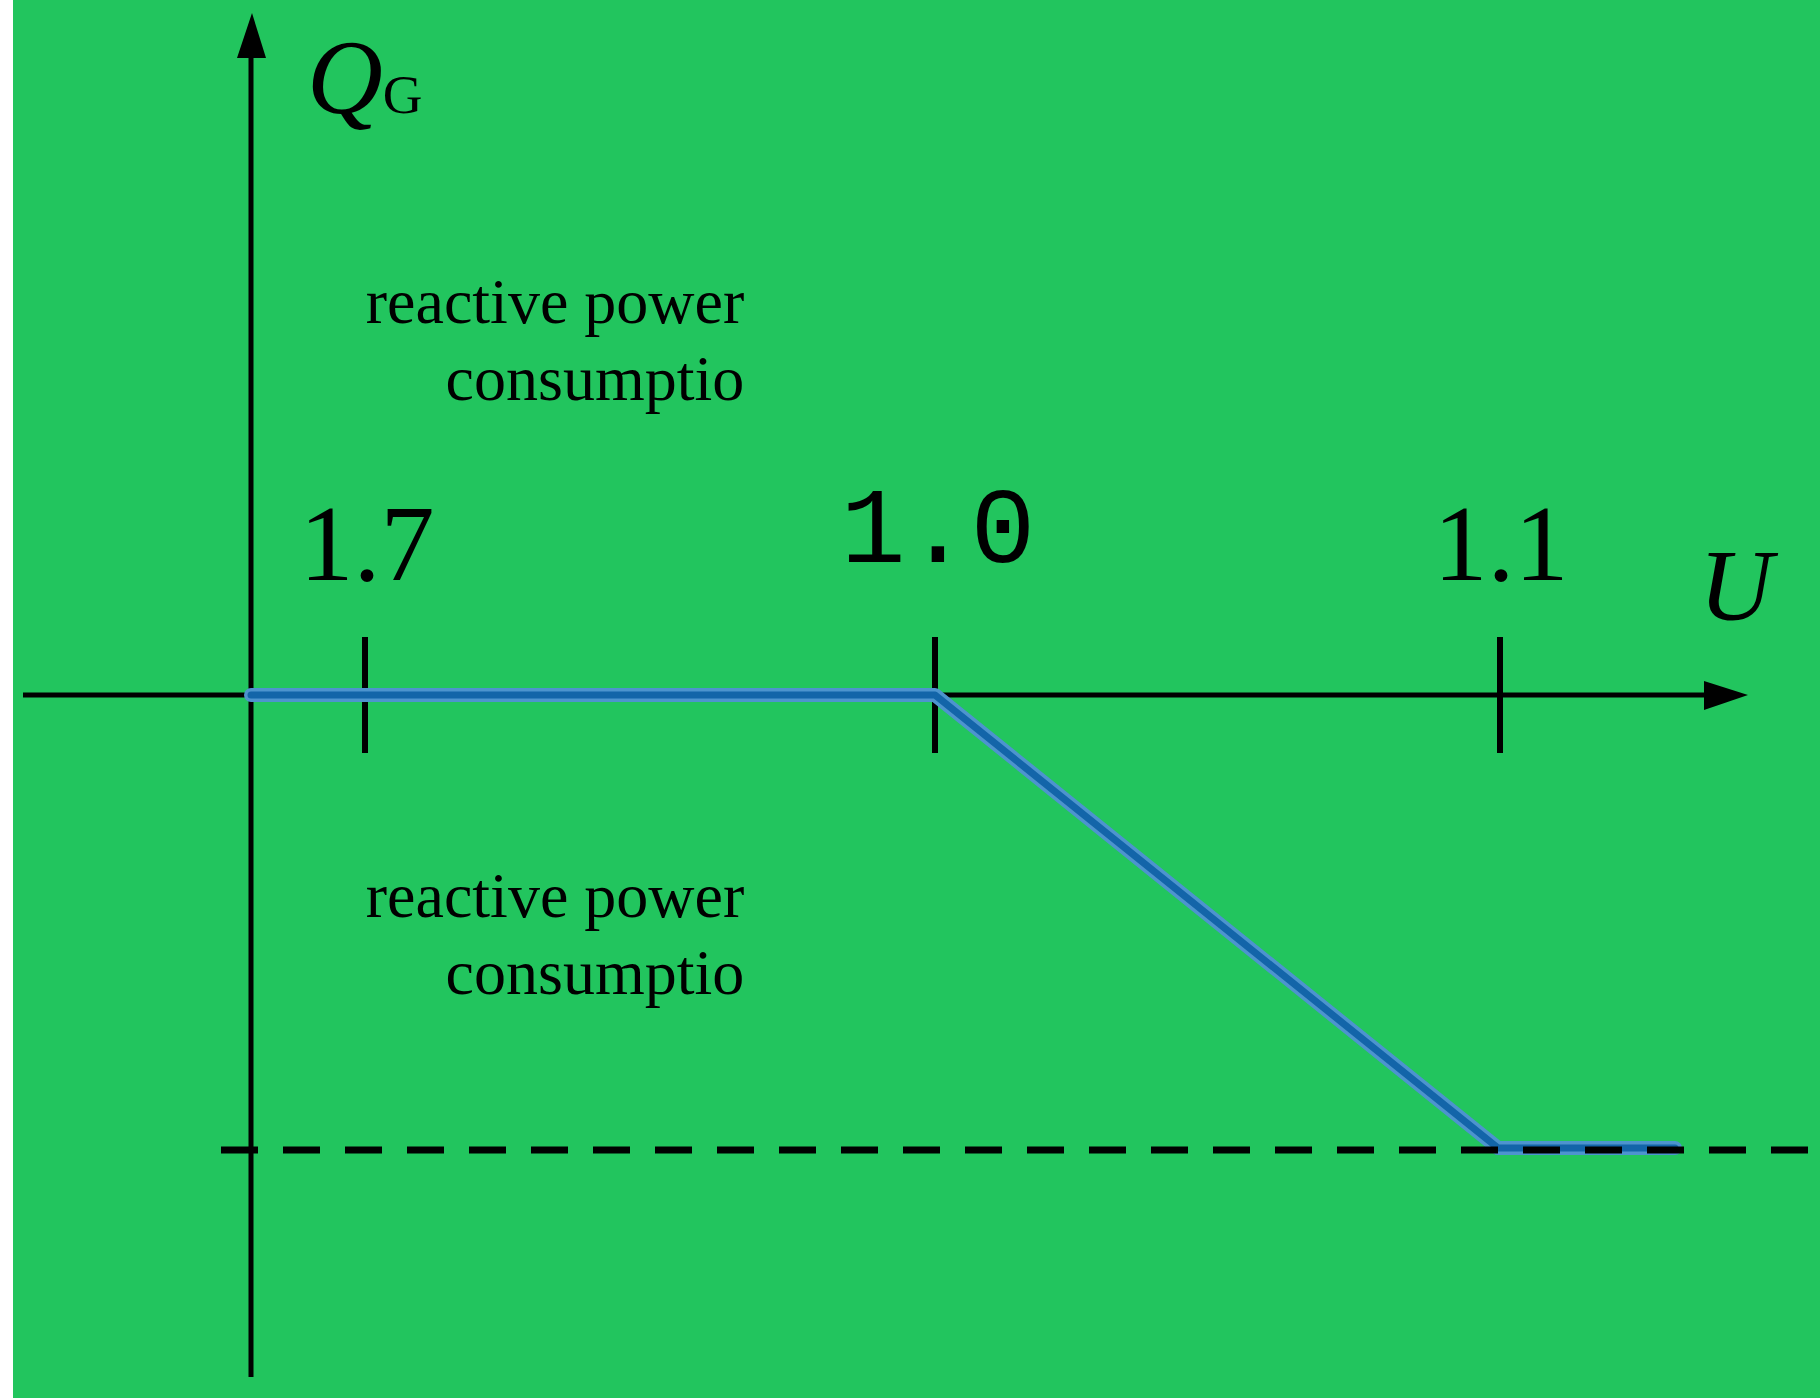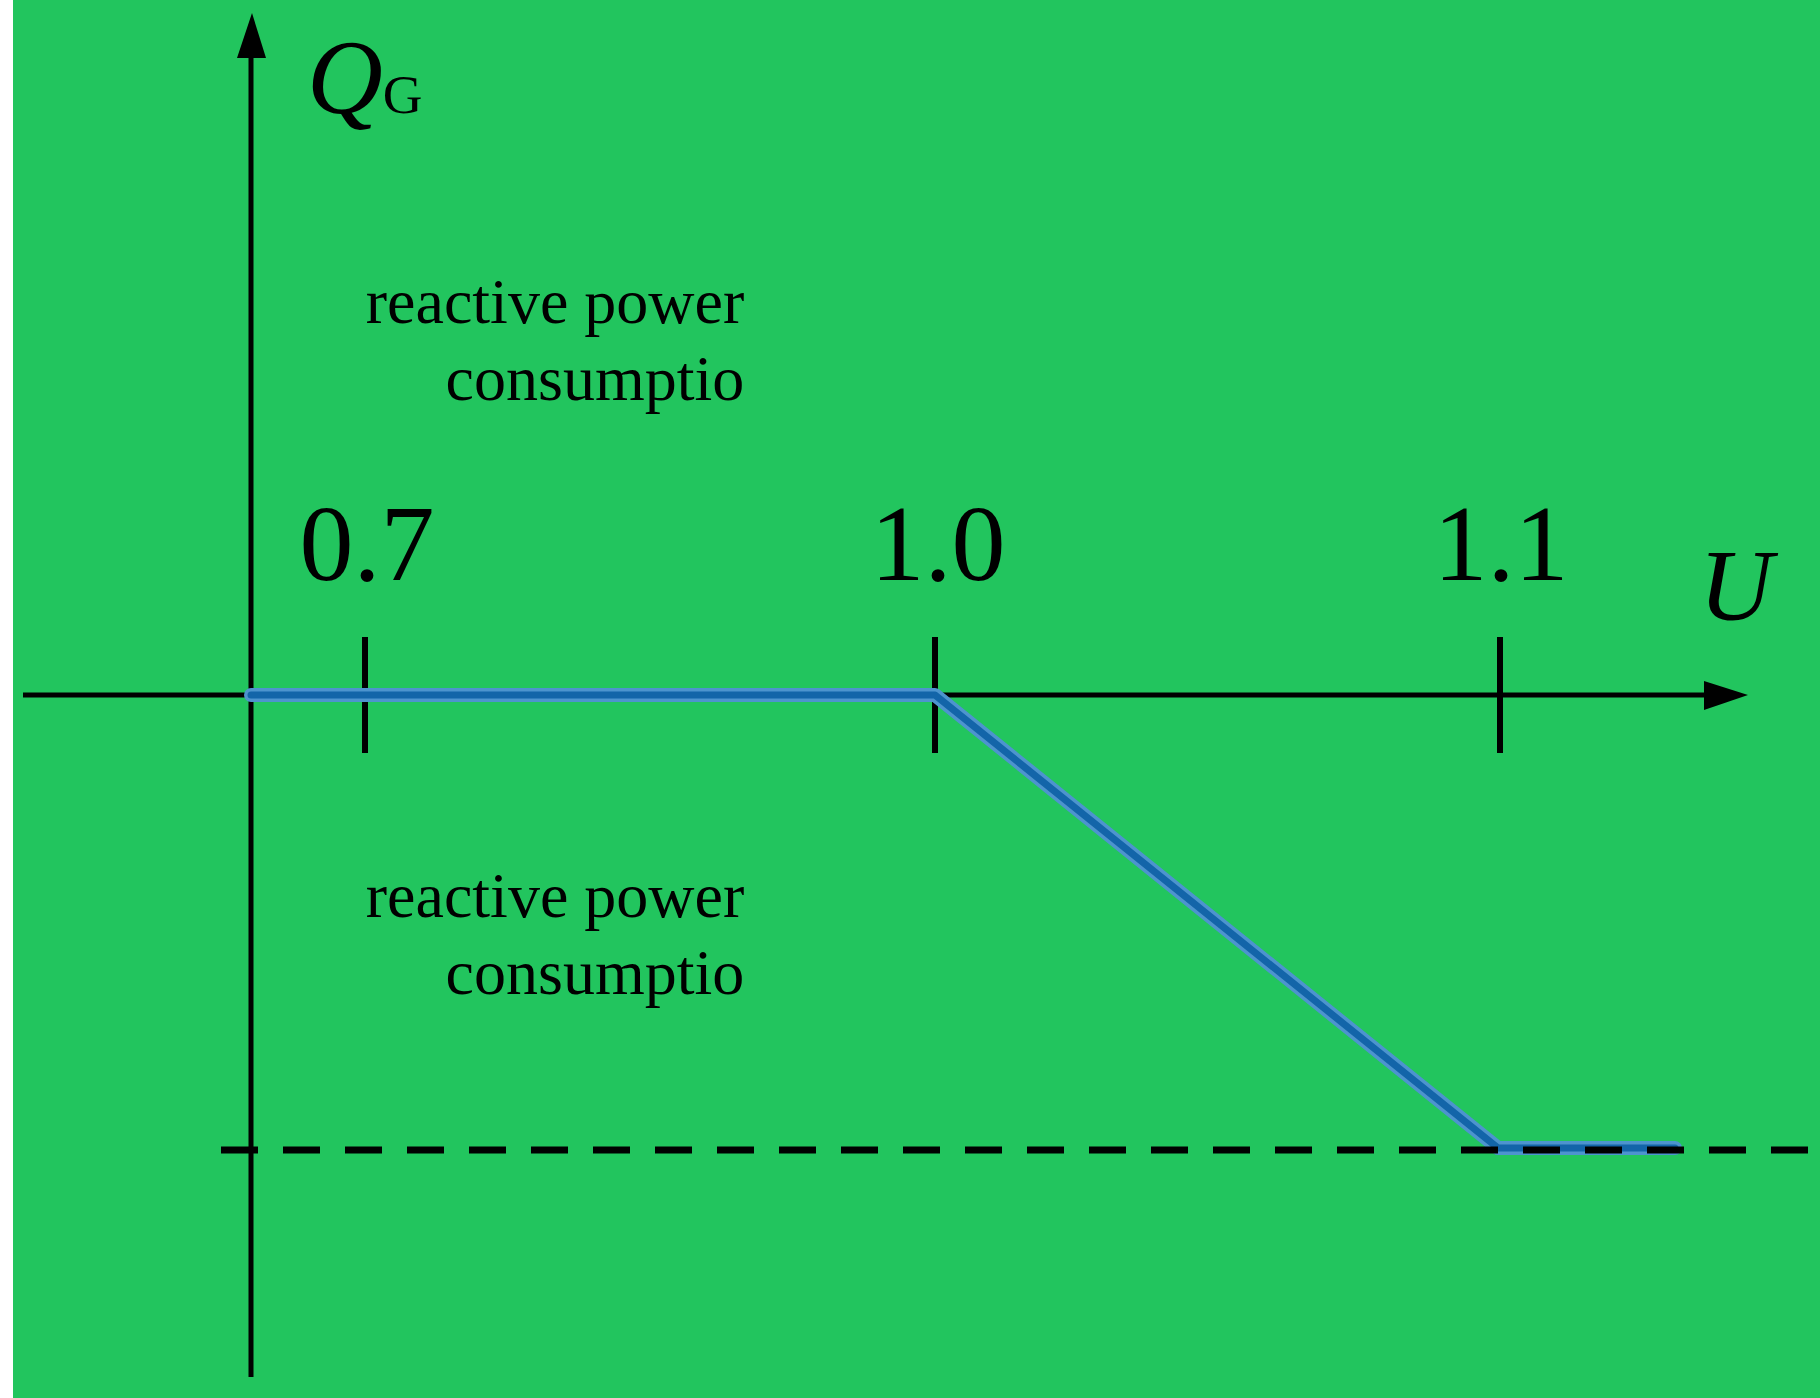--- a/index.html
+++ b/index.html
@@ -82,22 +82,22 @@
 
     <line x1="208" y1="1150" x2="1805" y2="1150" stroke-width="7" stroke-dasharray="37 25" stroke="#000000"></line>
   </svg>
 
   <div class="lbl qg-title">
     <span class="main">Q</span><span class="sub">G</span>
   </div>
 
   <div class="lbl axis-title u-title">U</div>
 
-  <div class="lbl tick-label centered" style="left:354px; top:490px;">0.7</div>
-  <div class="lbl tick-label centered" style="left:925px; top:490px;">1.0</div>
+  <div class="lbl tick-label centered" style="left:354px; top:490px;">1.7</div>
+  <div class="lbl tick-label centered" style="left:925px; top:479px;font-family:Liberation Mono, monospace;">1.0</div>
   <div class="lbl tick-label centered" style="left:1488px; top:490px;">1.1</div>
 
 
   <div class="region-label region-top">
     <div>reactive power</div>
     <div>consumptio</div>
   </div>
   <div class="region-label region-bottom">
     <div>reactive power</div>
     <div>consumptio</div>

